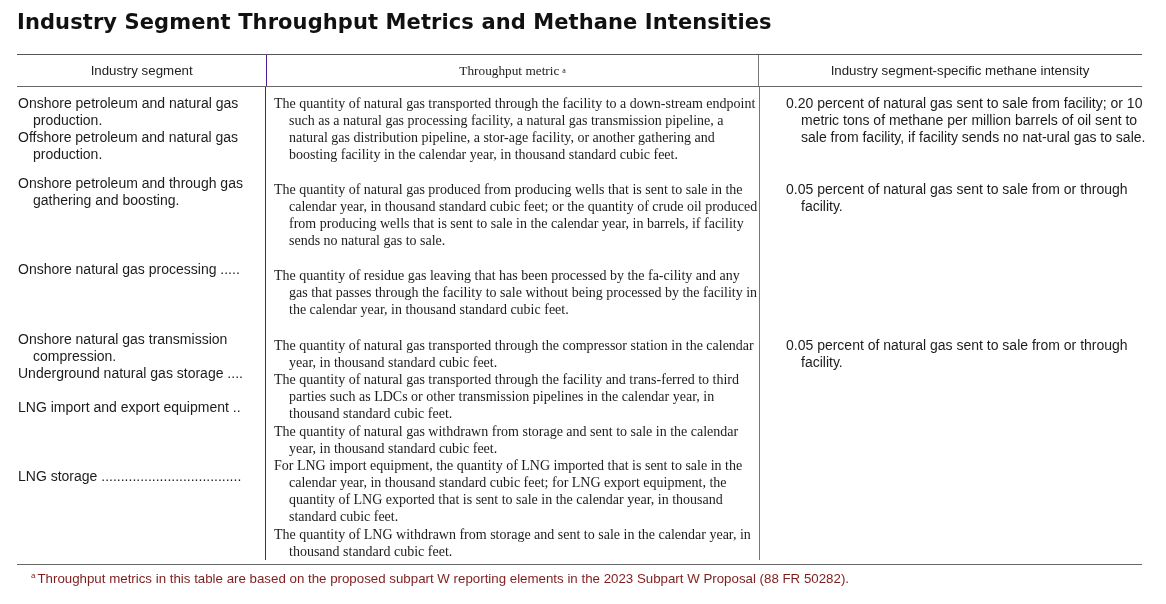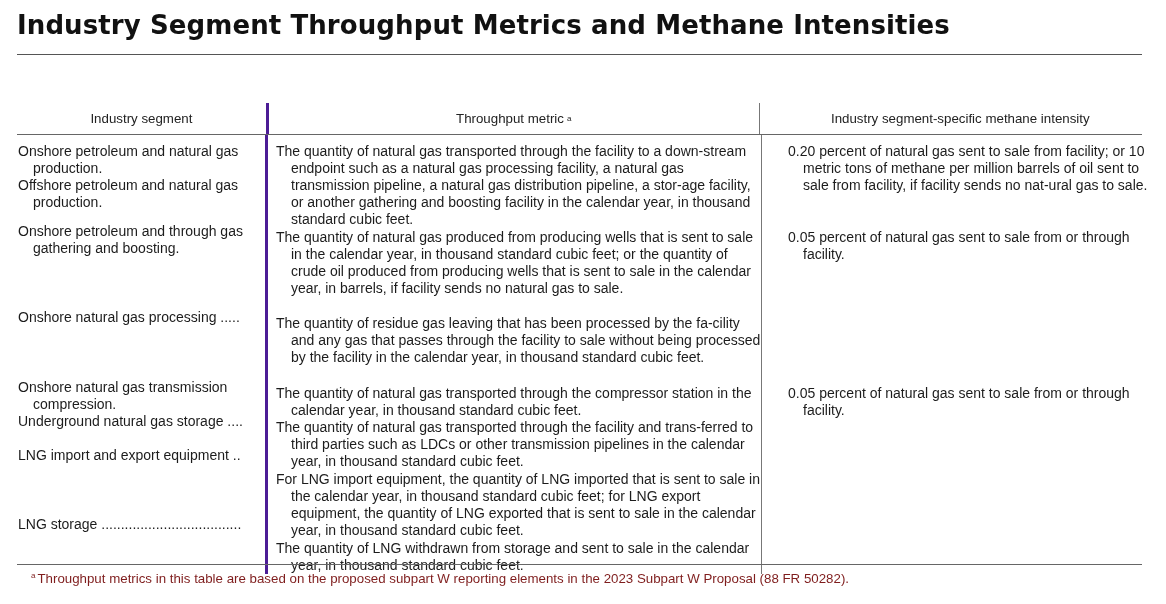--- a/index.html
+++ b/index.html
@@ -1,22 +1,22 @@
 <!DOCTYPE html>
 <html><head>
 <meta charset="utf-8">
 <style>
   html, body { margin: 0; padding: 0; background: #ffffff; }
   body { width: 1166px; height: 604px; position: relative; overflow: hidden; color: #1a1a1a; font-family: "Liberation Sans", "DejaVu Sans", sans-serif; }
-  .title { position: absolute; left: 17px; top: 10px; font-family: "DejaVu Sans", "Liberation Sans", sans-serif; font-weight: bold; font-size: 26px; letter-spacing: 0.1px; color: #111; white-space: nowrap; }
+  .title { position: absolute; left: 17px; top: 10px; font-family: "DejaVu Sans", "Liberation Sans", sans-serif; font-weight: bold; font-size: 21px; letter-spacing: 0.1px; color: #111; white-space: nowrap; }
   .tbl { position: absolute; left: 17px; top: 54px; width: 1125px; border-top: 1.5px solid #555; }
-  .hdr { display: flex; height: 31px; border-bottom: 1.5px solid #666; margin-top: 48px; }
+  .hdr { display: flex; height: 31px; border-bottom: 1.5px solid #666; }
   .hdr .c { display: flex; align-items: center; justify-content: center; font-size: 13.3px; color: #222; }
   .c1 { width: 254px; }
-  .c2 { width: 500px; border-left: 3px solid #4c1d95; }
+  .c2 { width: 500px; border-left: 1px solid #4c1d95; font-family: Liberation Serif, serif; }
   .c3 { width: 371px; border-left: 1px solid #777; padding-left: 19px; }
   sup.fn { font-size: 8px; vertical-align: 5px; margin-left: 3px; }
   .body { display: flex; }
   .col { font-size: 14px; line-height: 17px; color: #1c1c1c; }
   .col.c1 { padding-top: 8px; }
   .col.c2 { padding-top: 8px; }
   .col.c3 { padding-top: 8px; }
   .entry { position: relative; }
   .c1 .entry { padding-left: 16px; text-indent: -15px; width: 232px; }
   .c2 .entry { padding-left: 23px; text-indent: -15px; width: 470px; }
@@ -50,20 +50,21 @@
       <div class="entry" style="height:34px">Underground natural gas storage ....</div>
       <div class="entry" style="height:69px">LNG import and export equipment ..</div>
       <div class="entry" style="height:34px">LNG storage ....................................</div>
     </div>
     <div class="col c2">
       <div class="entry" style="height:86px">The quantity of natural gas transported through the facility to a down-stream endpoint such as a natural gas processing facility, a natural gas transmission pipeline, a natural gas distribution pipeline, a stor-age facility, or another gathering and boosting facility in the calendar year, in thousand standard cubic feet.</div>
       <div class="entry" style="height:86px">The quantity of natural gas produced from producing wells that is sent to sale in the calendar year, in thousand standard cubic feet; or the quantity of crude oil produced from producing wells that is sent to sale in the calendar year, in barrels, if facility sends no natural gas to sale.</div>
       <div class="entry" style="height:70px">The quantity of residue gas leaving that has been processed by the fa-cility and any gas that passes through the facility to sale without being processed by the facility in the calendar year, in thousand standard cubic feet.</div>
       <div class="entry" style="height:34px">The quantity of natural gas transported through the compressor station in the calendar year, in thousand standard cubic feet.</div>
       <div class="entry" style="height:52px">The quantity of natural gas transported through the facility and trans-ferred to third parties such as LDCs or other transmission pipelines in the calendar year, in thousand standard cubic feet.</div>
+      <div class="entry" style="height:34px">The quantity of natural gas withdrawn from storage and sent to sale in the calendar year, in thousand standard cubic feet.</div>
       <div class="entry" style="height:69px">For LNG import equipment, the quantity of LNG imported that is sent to sale in the calendar year, in thousand standard cubic feet; for LNG export equipment, the quantity of LNG exported that is sent to sale in the calendar year, in thousand standard cubic feet.</div>
       <div class="entry" style="height:34px">The quantity of LNG withdrawn from storage and sent to sale in the calendar year, in thousand standard cubic feet.</div>
     </div>
     <div class="col c3">
       <div class="entry" style="height:86px">0.20 percent of natural gas sent to sale from facility; or 10 metric tons of methane per million barrels of oil sent to sale from facility, if facility sends no nat-ural gas to sale.</div>
       <div class="entry" style="height:156px">0.05 percent of natural gas sent to sale from or through facility.</div>
       <div class="entry" style="height:103px">0.05 percent of natural gas sent to sale from or through facility.</div>
     </div>
   </div>
 </div>

